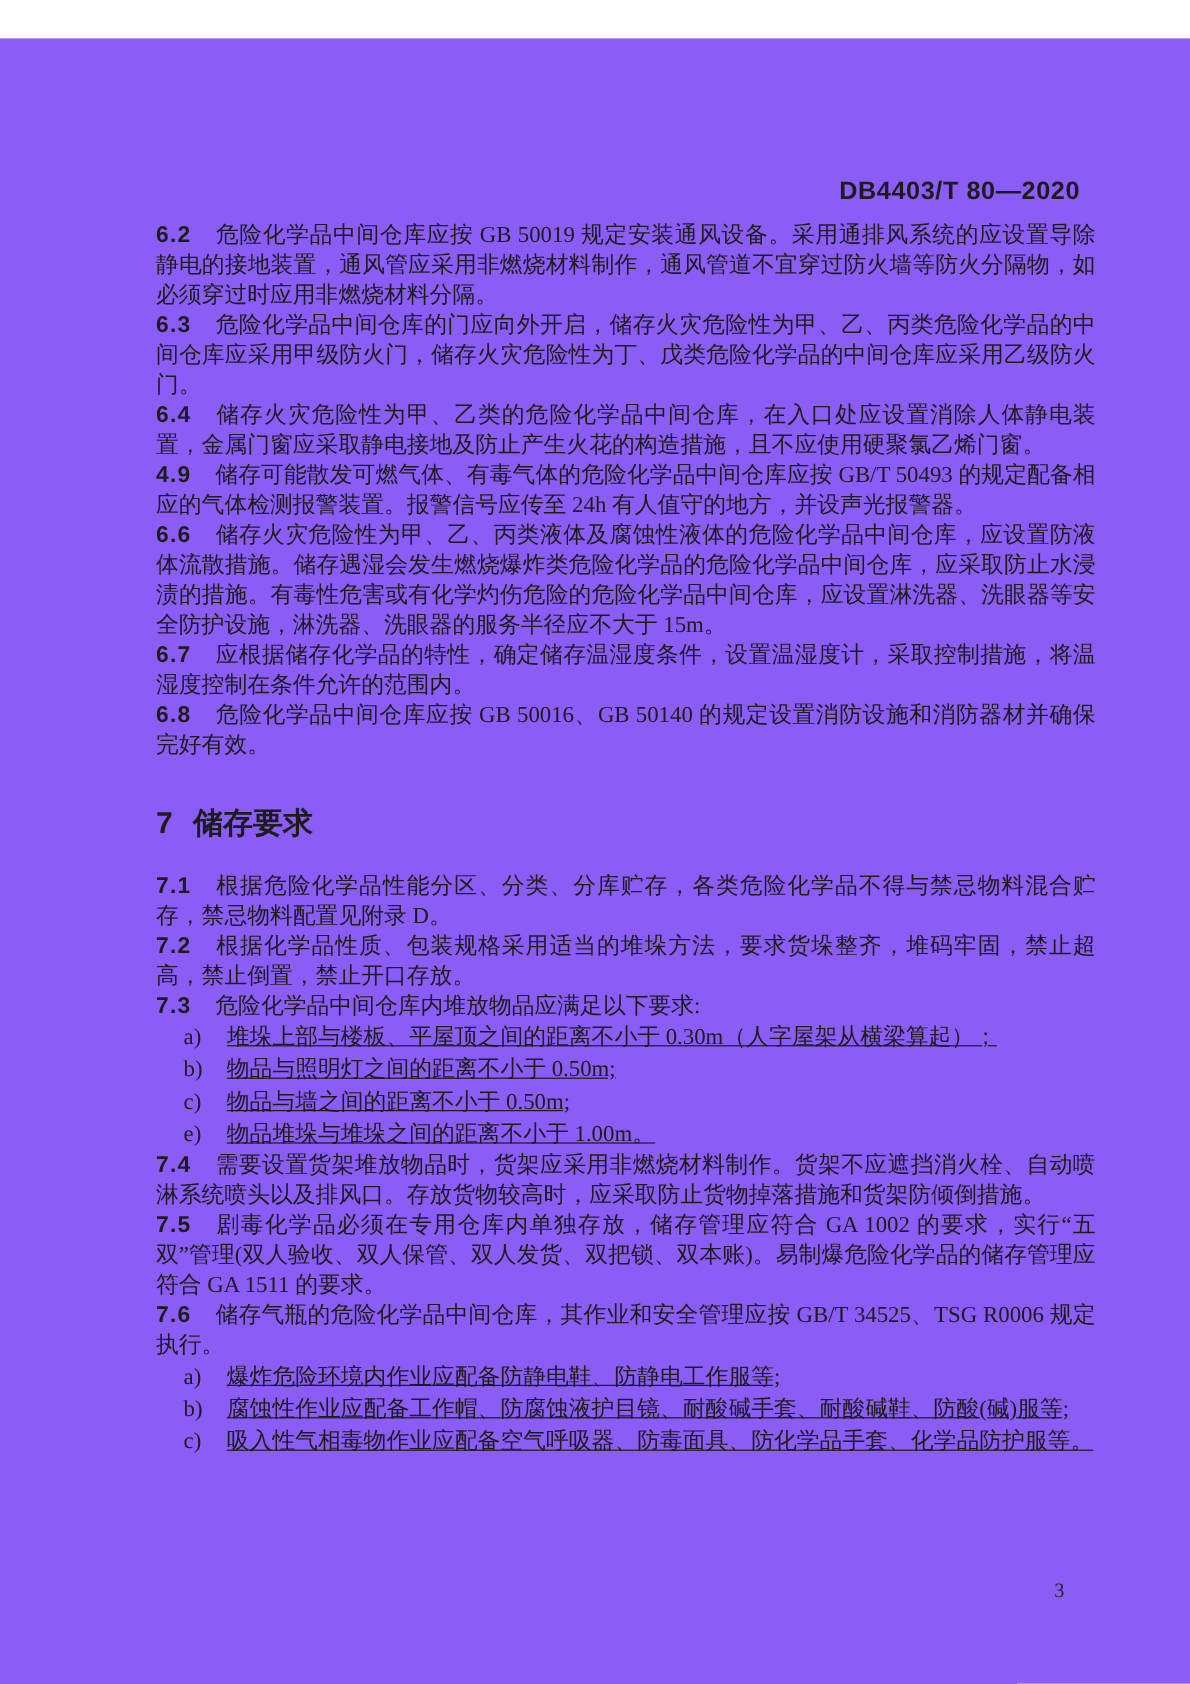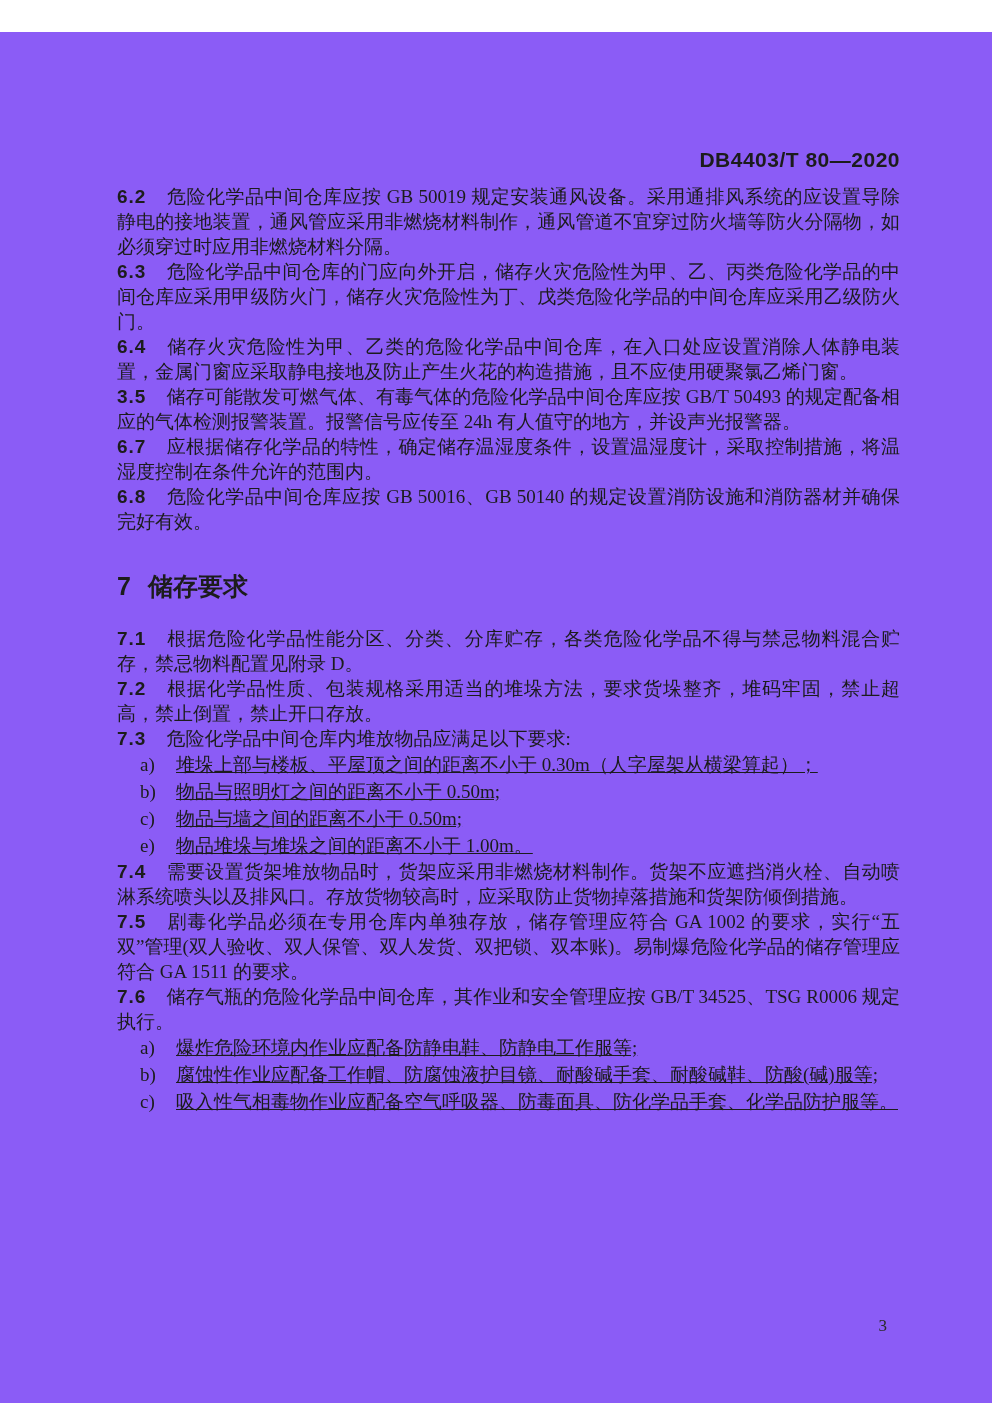--- a/index.html
+++ b/index.html
@@ -31,21 +31,21 @@
     text-align: right;
     font-family: "Liberation Sans", "DejaVu Sans", sans-serif;
     font-weight: 600;
     font-size: 21px;
     letter-spacing: 0.5px;
     color: #1c1c1c;
   }
   .doc-body {
     position: absolute;
     top: 152px;
-    left: 117px;
+    left: 130px;
     width: 783px;
     font-size: 19px;
     line-height: 25px;
     text-align: justify;
   }
   p.clause {
     margin: 0;
     padding: 0;
   }
   .cnum {
@@ -98,22 +98,23 @@
   </header>
 
   <main class="doc-body">
 
     <p class="clause"><span class="cnum">6.2</span><span class="ctext">危险化学品中间仓库应按 GB 50019 规定安装通风设备。采用通排风系统的应设置导除静电的接地装置，通风管应采用非燃烧材料制作，通风管道不宜穿过防火墙等防火分隔物，如必须穿过时应用非燃烧材料分隔。</span></p>
 
     <p class="clause"><span class="cnum">6.3</span><span class="ctext">危险化学品中间仓库的门应向外开启，储存火灾危险性为甲、乙、丙类危险化学品的中间仓库应采用甲级防火门，储存火灾危险性为丁、戊类危险化学品的中间仓库应采用乙级防火门。</span></p>
 
     <p class="clause"><span class="cnum">6.4</span><span class="ctext">储存火灾危险性为甲、乙类的危险化学品中间仓库，在入口处应设置消除人体静电装置，金属门窗应采取静电接地及防止产生火花的构造措施，且不应使用硬聚氯乙烯门窗。</span></p>
 
-    <p class="clause"><span class="cnum">3.5</span><span class="ctext">储存可能散发可燃气体、有毒气体的危险化学品中间仓库应按 GB/T 50493 的规定配备相应的气体检测报警装置。报警信号应传至 24h 有人值守的地方，并设声光报警器。</span></p>
+    <p class="clause"><span class="cnum">4.9</span><span class="ctext">储存可能散发可燃气体、有毒气体的危险化学品中间仓库应按 GB/T 50493 的规定配备相应的气体检测报警装置。报警信号应传至 24h 有人值守的地方，并设声光报警器。</span></p>
 
+    <p class="clause"><span class="cnum">6.6</span><span class="ctext">储存火灾危险性为甲、乙、丙类液体及腐蚀性液体的危险化学品中间仓库，应设置防液体流散措施。储存遇湿会发生燃烧爆炸类危险化学品的危险化学品中间仓库，应采取防止水浸渍的措施。有毒性危害或有化学灼伤危险的危险化学品中间仓库，应设置淋洗器、洗眼器等安全防护设施，淋洗器、洗眼器的服务半径应不大于 15m。</span></p>
 
     <p class="clause"><span class="cnum">6.7</span><span class="ctext">应根据储存化学品的特性，确定储存温湿度条件，设置温湿度计，采取控制措施，将温湿度控制在条件允许的范围内。</span></p>
 
     <p class="clause"><span class="cnum">6.8</span><span class="ctext">危险化学品中间仓库应按 GB 50016、GB 50140 的规定设置消防设施和消防器材并确保完好有效。</span></p>
 
     <h2 class="sec-heading"><span class="snum">7</span><span>储存要求</span></h2>
 
     <p class="clause"><span class="cnum">7.1</span><span class="ctext">根据危险化学品性能分区、分类、分库贮存，各类危险化学品不得与禁忌物料混合贮存，禁忌物料配置见附录 D。</span></p>
 
     <p class="clause"><span class="cnum">7.2</span><span class="ctext">根据化学品性质、包装规格采用适当的堆垛方法，要求货垛整齐，堆码牢固，禁止超高，禁止倒置，禁止开口存放。</span></p>

